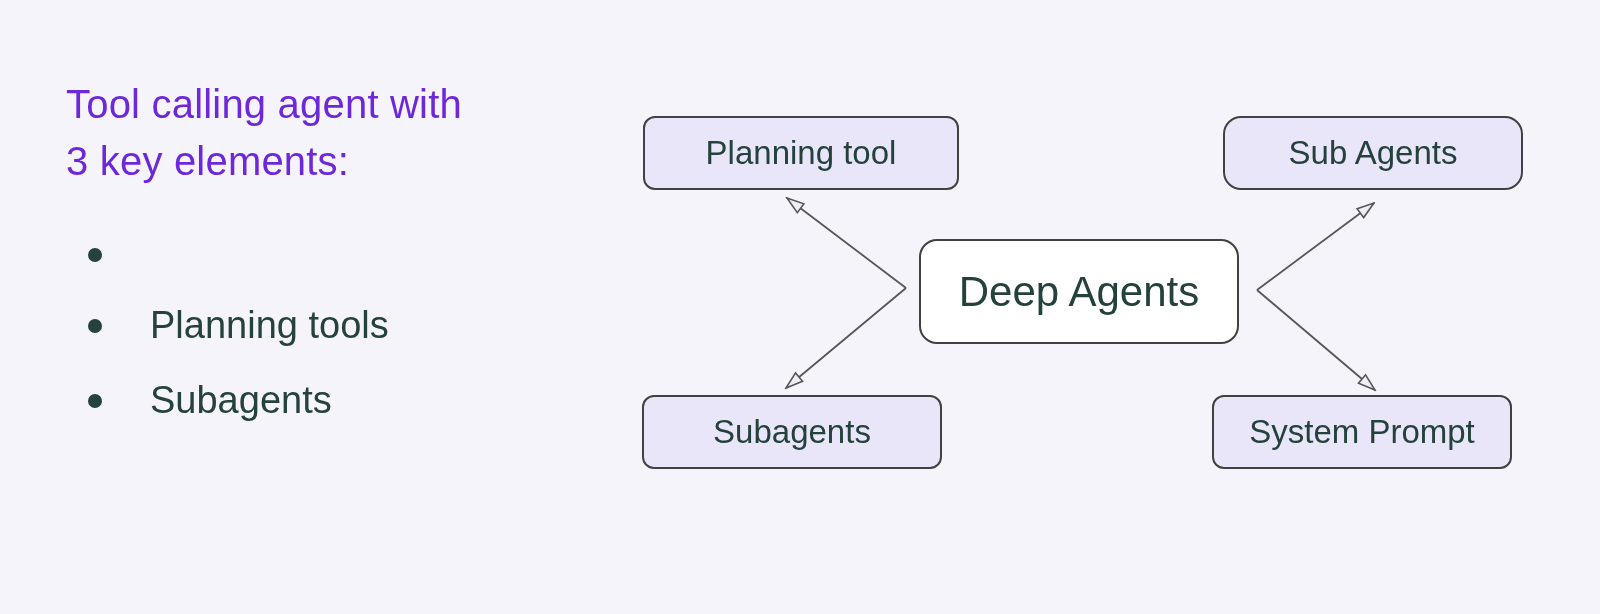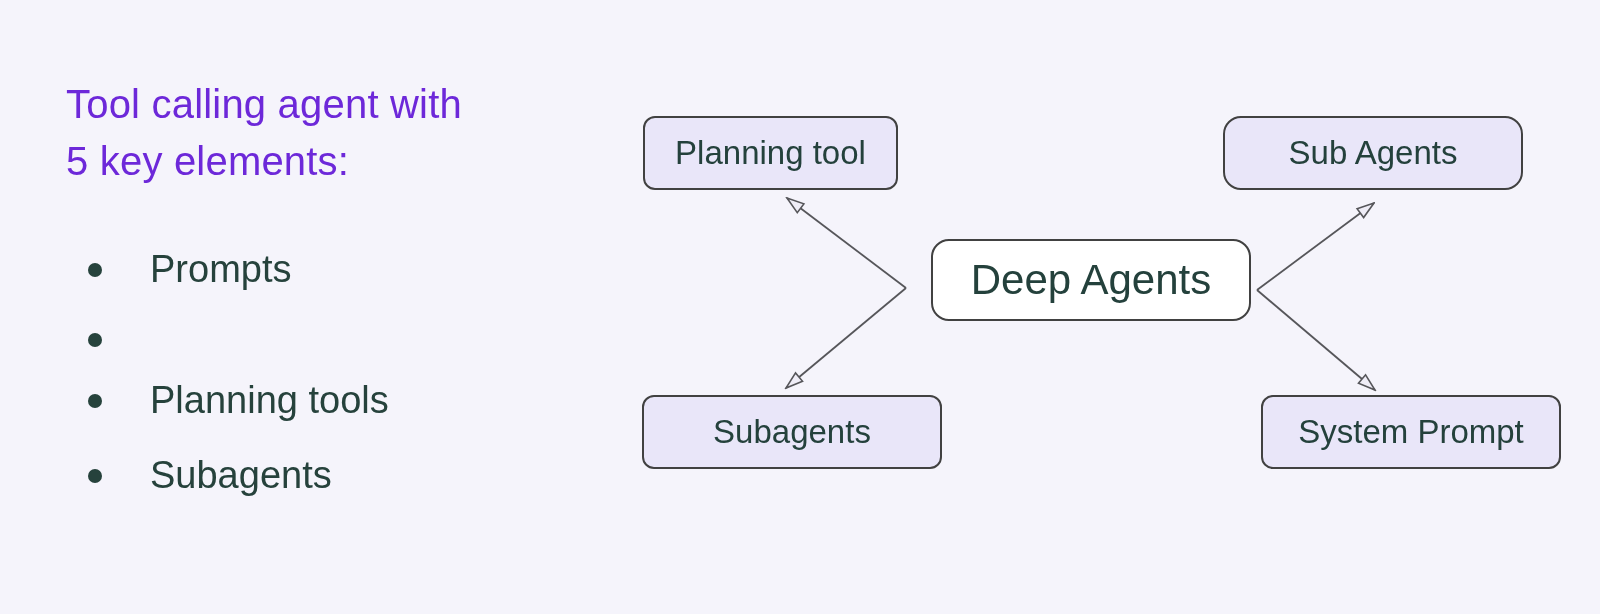--- a/index.html
+++ b/index.html
@@ -63,57 +63,52 @@
     display: flex;
     align-items: center;
     justify-content: center;
     border: 2px solid #414141;
     background: #e9e6f9;
     border-radius: 12px;
     font-size: 33px;
     color: #24413c;
     box-sizing: border-box;
   }
-  .node-top-left     { left: 643px;  top: 116px; width: 255px; height: 74px; }
+  .node-top-left     { left: 643px;  top: 116px; width: 316px; height: 74px; }
   .node-top-right    { left: 1223px; top: 116px; width: 300px; height: 74px; border-radius: 18px; }
   .node-bottom-left  { left: 642px;  top: 395px; width: 300px; height: 74px; }
-  .node-bottom-right { left: 1261px; top: 395px; width: 300px; height: 74px; }
+  .node-bottom-right { left: 1212px; top: 395px; width: 300px; height: 74px; }
   .node-center {
-    left: 919px; top: 239px; width: 320px; height: 82px;
+    left: 919px; top: 239px; width: 320px; height: 105px;
     background: #ffffff;
     border-radius: 18px;
     font-size: 42px;
-    margin-left: 12px;
   }
 
   
   .edges-svg {
     position: absolute;
     left: 0;
     top: 0;
     width: 1600px;
     height: 614px;
     pointer-events: none;
   }
 </style>
 </head>
 <body>
 
 <div class="canvas">
 
   <div class="intro">
     <div class="intro-heading">
       <div>Tool calling agent with</div>
-      <div>5 key elements:</div>
+      <div>3 key elements:</div>
     </div>
     <ul class="bullet-list">
-      <li class="bullet-item">
-        <span class="bullet-dot"></span>
-        <span>Prompts</span>
-      </li>
       <li class="bullet-item">
         <span class="bullet-dot"></span>
       </li>
       <li class="bullet-item">
         <span class="bullet-dot"></span>
         <span>Planning tools</span>
       </li>
       <li class="bullet-item">
         <span class="bullet-dot"></span>
         <span>Subagents</span>

